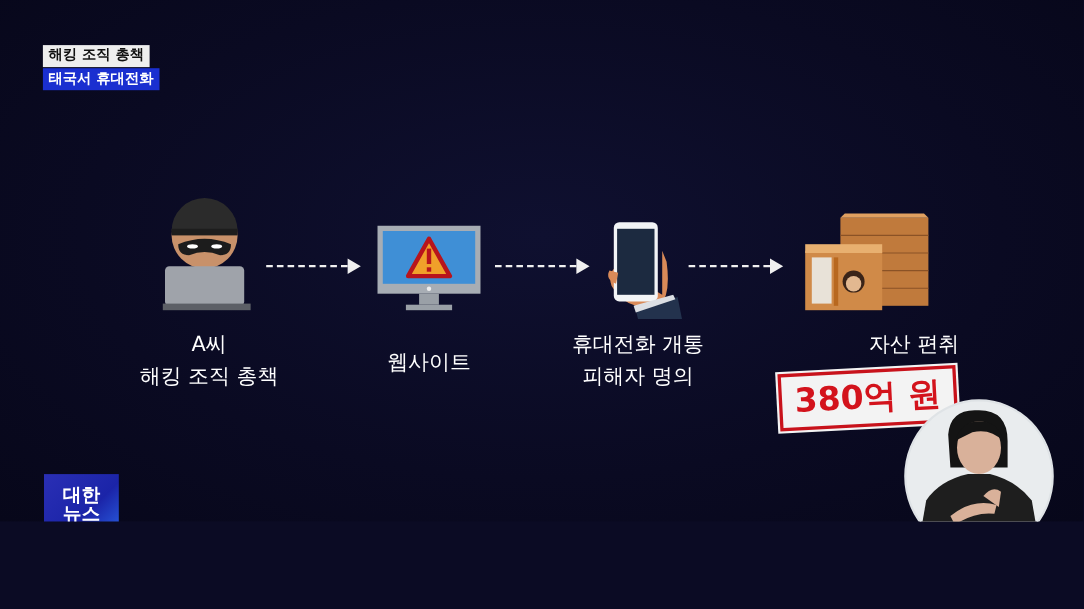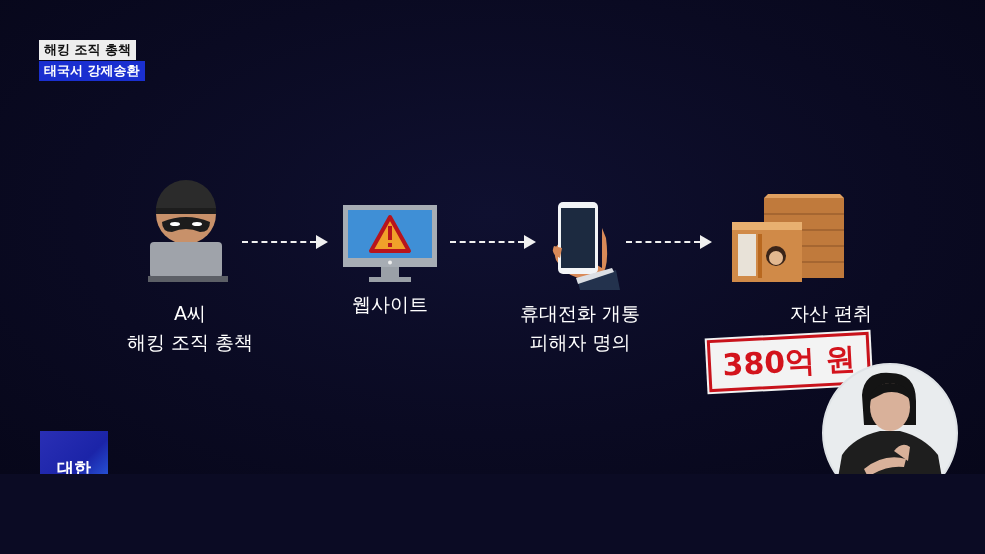--- a/index.html
+++ b/index.html
@@ -3,37 +3,37 @@
 <meta charset="utf-8">
 <style>
   html, body { margin:0; padding:0; }
   body { width:985px; height:554px; overflow:hidden; background:#0b0b24; font-family:"DejaVu Sans", sans-serif; }
   .screen { position:relative; width:985px; height:474px; background:radial-gradient(ellipse at 50% 45%, #0f1030 0%, #0a0a22 60%, #07071a 100%); overflow:hidden; }
   .caption { position:absolute; left:39px; top:39px; }
   .cap1 { display:inline-block; background:#eeeeee; color:#111; font-weight:bold; font-size:13px; padding:1px 5px; line-height:18px; }
   .cap2 { display:block; margin-top:1px; background:#1a2fd0; color:#fff; font-weight:bold; font-size:13px; padding:1px 5px; line-height:18px; width:max-content; }
   .logo { position:absolute; left:848px; top:28px; color:#fff; font-family:"Liberation Sans", sans-serif; font-size:30px; letter-spacing:2px; }
   .news { position:absolute; left:40px; top:431px; width:68px; height:68px; background:linear-gradient(135deg,#2a2fb5 0%,#1b24a8 55%,#2d6ef0 100%); color:#fff; text-align:center; }
-  .news .t { font-weight:bold; font-size:17px; line-height:18px; padding-top:28px; }
+  .news .t { font-weight:bold; font-size:17px; line-height:18px; padding-top:10px; }
   .news .s { font-size:5px; letter-spacing:3px; }
   .step { position:absolute; text-align:center; color:#fff; font-size:19px; line-height:29px; }
   .arrow { position:absolute; top:241px; height:2px; }
   .arrow .dash { position:absolute; top:0; height:2px; border-top:2px dashed #f0f0f0; }
   .arrow .head { position:absolute; top:-6px; width:0; height:0; border-top:7px solid transparent; border-bottom:7px solid transparent; border-left:12px solid #f0f0f0; }
   .badge { position:absolute; left:708px; top:336px; width:156px; height:46px; background:#f3f3f3; border:3px solid #c8121b; box-shadow:0 0 0 2px #f3f3f3; transform:rotate(-3deg); color:#d3131c; font-weight:bold; font-size:30px; text-align:center; line-height:46px; }
   .interp { position:absolute; left:822px; top:363px; width:132px; height:136px; border-radius:50%; background:#e9ecee; border:2px solid #dfe3e6; overflow:hidden; }
 </style>
 </head>
 <body>
 
 <div class="screen">
 
   <div class="caption">
     <span class="cap1">해킹 조직 총책</span>
-    <span class="cap2">태국서 강제송환</span>
+    <span class="cap2">태국서 휴대전화</span>
   </div>
 
 
   <div style="position:absolute;left:148px;top:178px;width:80px;height:110px;">
     <svg width="80" height="110" viewBox="0 0 80 110">
       <circle cx="38" cy="36" r="30" fill="#c8916a"></circle>
       <path d="M8 34 A30 30 0 0 1 68 34 L68 30 L8 30 Z" fill="#2b2b2b"></path>
       <path d="M8 32 A30 30 0 0 1 68 32 Z" fill="#2b2b2b"></path>
       <rect x="8" y="30" width="60" height="6" fill="#1d1d1d"></rect>
       <path d="M14 44 Q38 34 62 44 Q62 54 52 54 Q38 48 24 54 Q14 54 14 44 Z" fill="#1c1c1c"></path>
@@ -59,21 +59,21 @@
       <rect x="0" y="0" width="94" height="62" fill="#a7adb4"></rect>
       <rect x="5" y="5" width="84" height="48" fill="#3f8fd6"></rect>
       <circle cx="47" cy="57.5" r="2" fill="#eee"></circle>
       <rect x="38" y="62" width="18" height="10" fill="#9aa0a7"></rect>
       <rect x="26" y="72" width="42" height="5" fill="#9aa0a7"></rect>
       <path d="M47 12 L66 46 L28 46 Z" fill="#f0a02a" stroke="#b8141c" stroke-width="4" stroke-linejoin="round"></path>
       <rect x="45" y="21" width="4" height="14" fill="#b8141c"></rect>
       <rect x="45" y="38" width="4" height="4" fill="#b8141c"></rect>
     </svg>
   </div>
-  <div class="step" style="left:300px;top:290px;width:180px;">
+  <div class="step" style="left:300px;top:315px;width:180px;">
     <div>웹사이트</div>
   </div>
 
   <div class="arrow" style="left:450px;width:88px;">
     <div class="dash" style="left:0;width:74px;"></div>
       <div class="head" style="left:74px;"></div>
   </div>
 
   <div style="position:absolute;left:550px;top:198px;width:70px;height:92px;">
     <svg width="70" height="92" viewBox="0 0 70 92">

